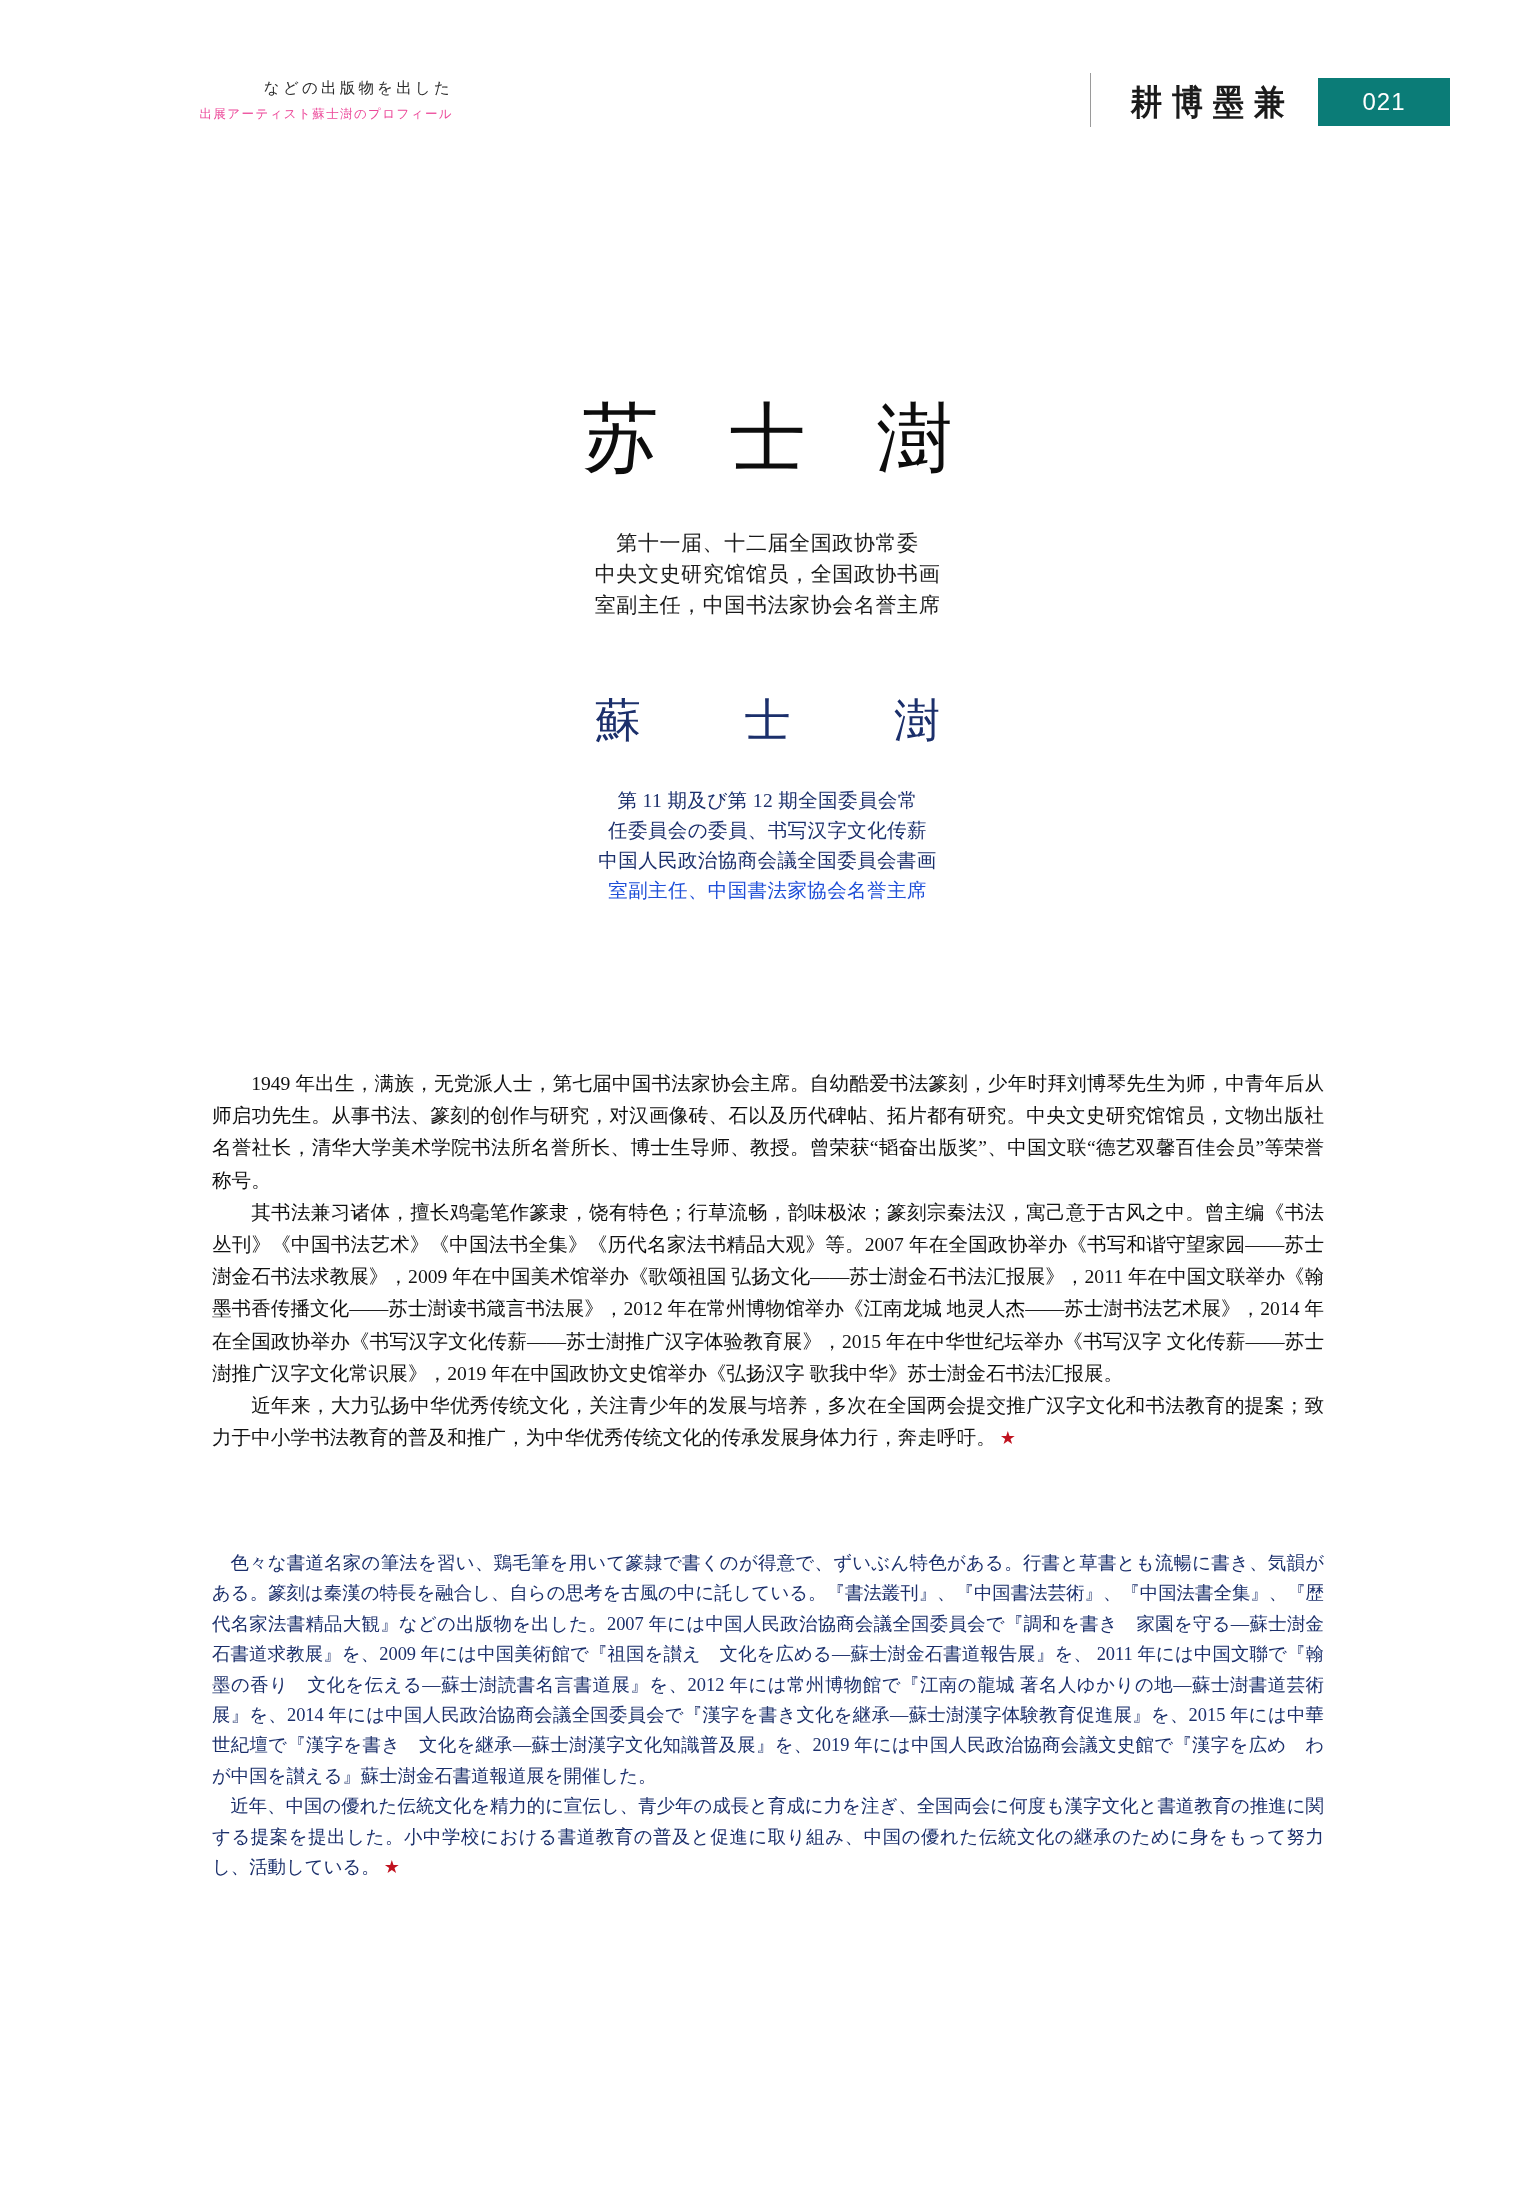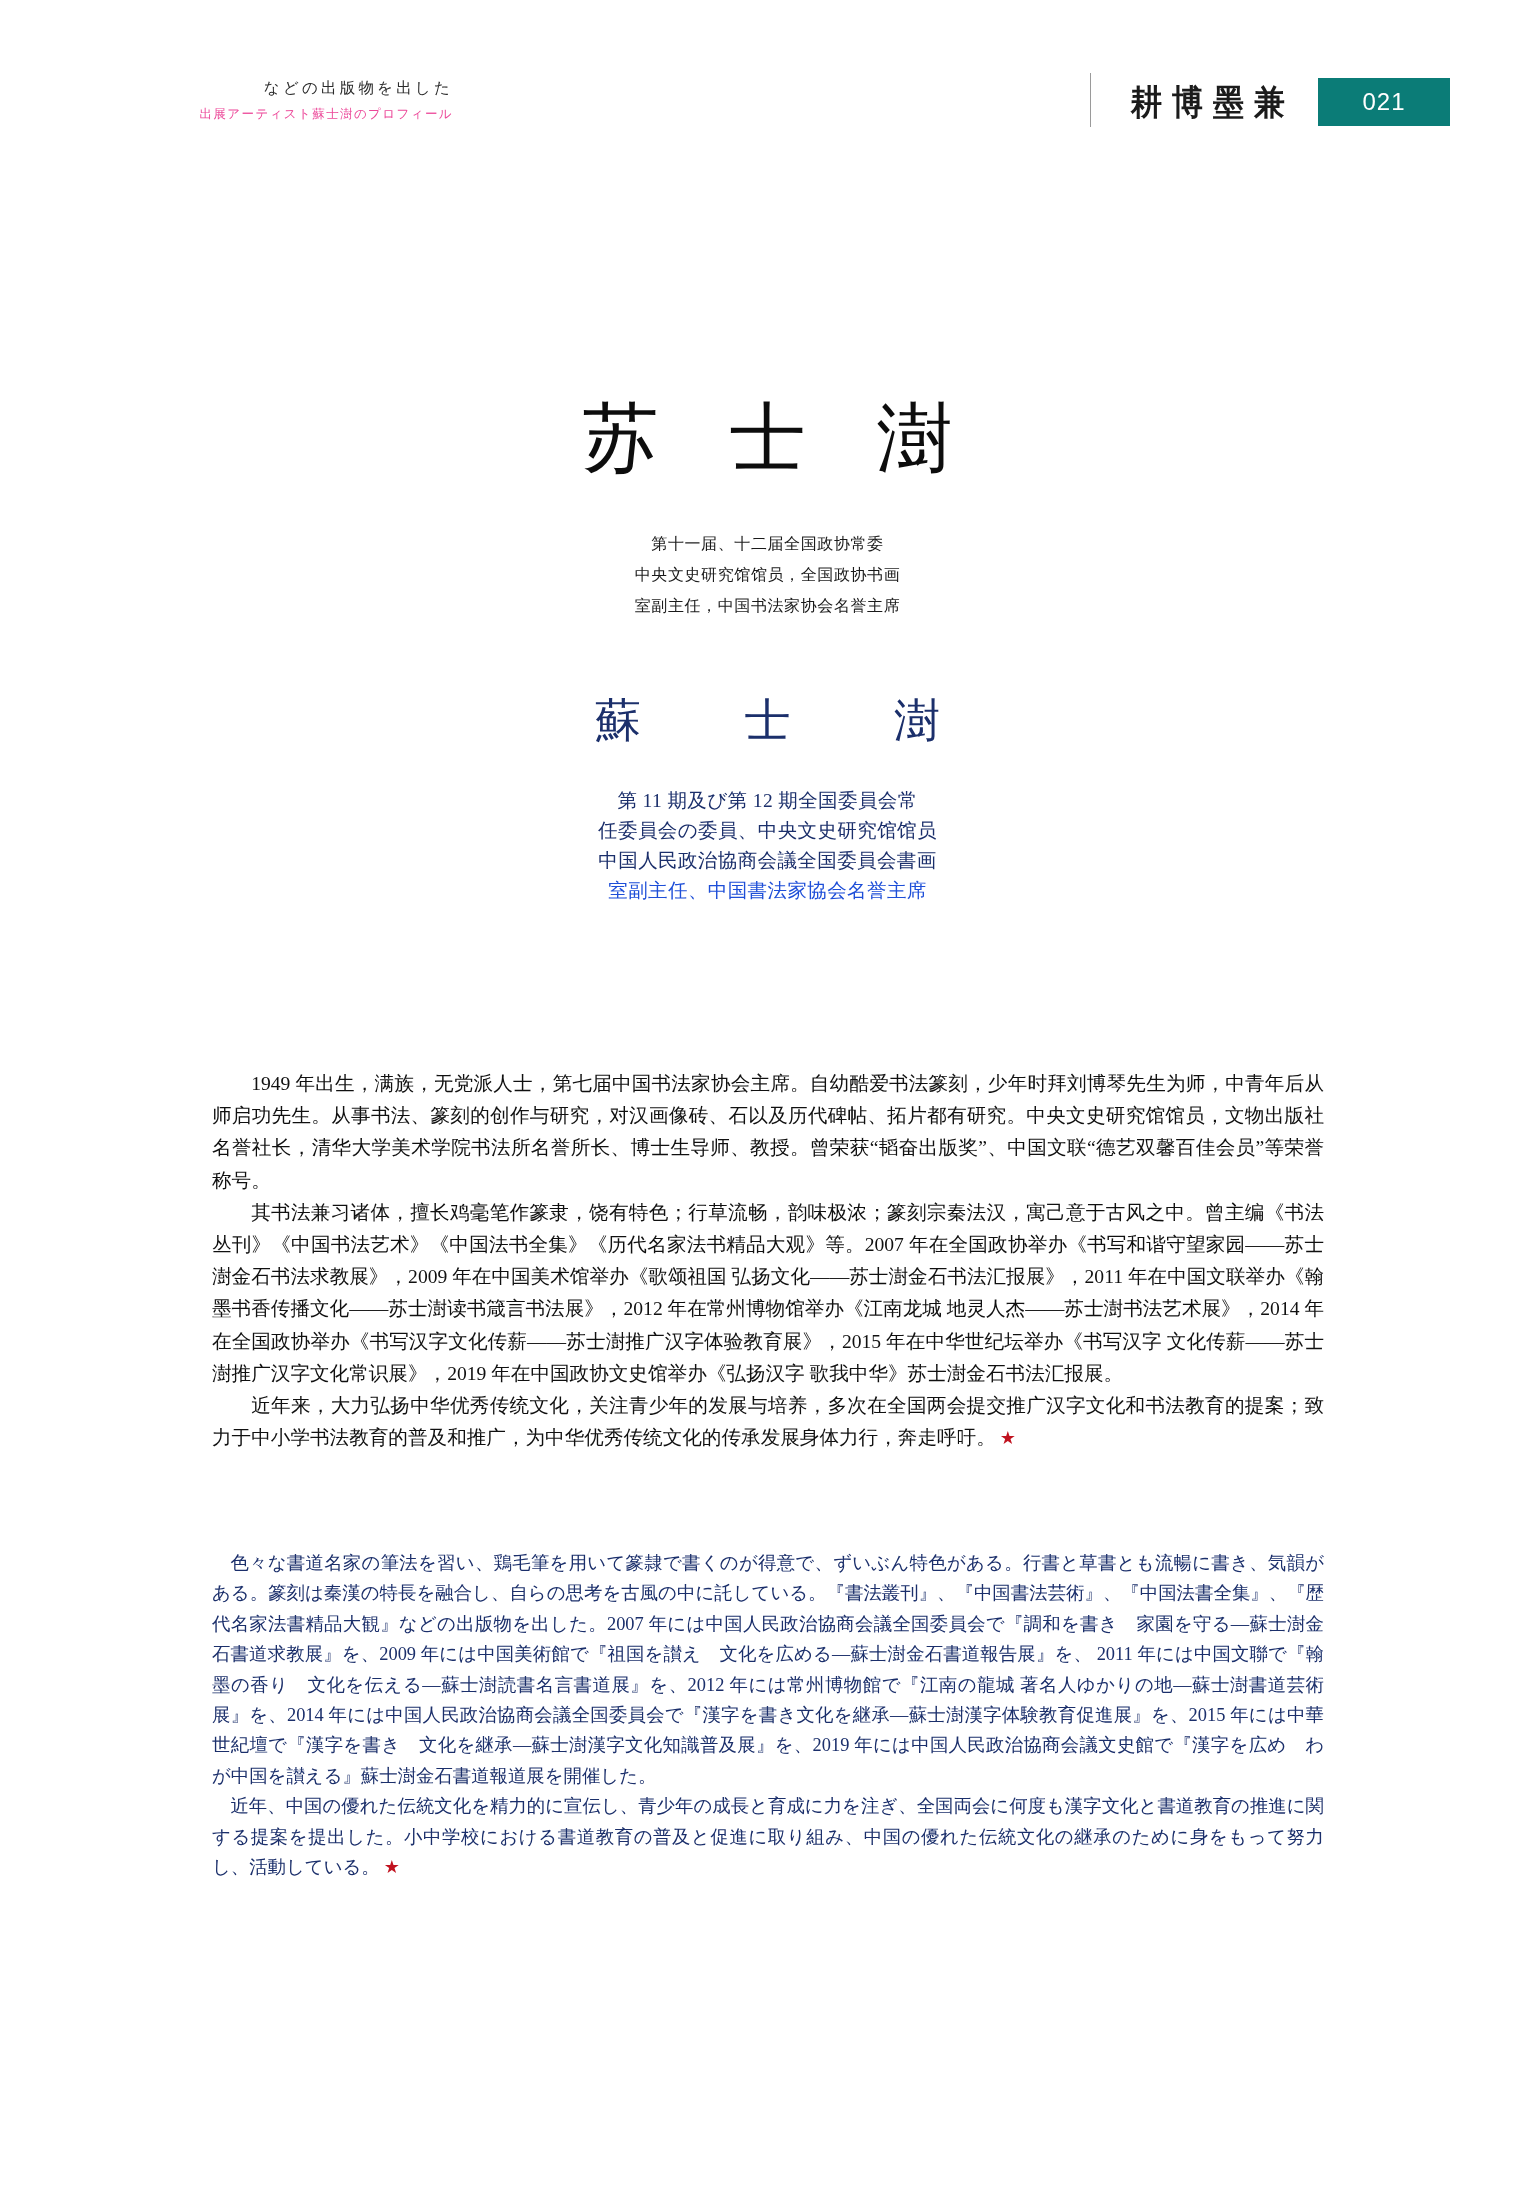--- a/index.html
+++ b/index.html
@@ -110,21 +110,21 @@
     text-indent: 26px;
     color: #0d0d0d;
     font-family: "Liberation Serif", "DejaVu Serif", serif;
   }
   .subtitle-cn {
     position: absolute;
     top: 528px;
     left: 0;
     width: 1535px;
     text-align: center;
-    font-size: 16px;
+    font-size: 21px;
     line-height: 31px;
     letter-spacing: 0.6px;
     color: #1a1a1a;
     font-family: Liberation Serif, serif;
   }
 
   .title-jp {
     position: absolute;
     top: 690px;
     left: 0;
@@ -208,21 +208,21 @@
   <div class="title-cn">苏 士 澍</div>
   <div class="subtitle-cn">
       <div>第十一届、十二届全国政协常委</div>
       <div>中央文史研究馆馆员，全国政协书画</div>
       <div>室副主任，中国书法家协会名誉主席</div>
     </div>
 
   <div class="title-jp">蘇 士 澍</div>
   <div class="subtitle-jp">
       <div style="color: rgb(27, 47, 107);">第 11 期及び第 12 期全国委員会常</div>
-      <div style="color: rgb(27, 47, 107);">任委員会の委員、中央文史研究馆馆员</div>
+      <div style="color: rgb(27, 47, 107);">任委員会の委員、书写汉字文化传薪</div>
       <div style="color: rgb(27, 47, 107);">中国人民政治協商会議全国委員会書画</div>
       <div style="color: #1d4ed8;">室副主任、中国書法家協会名誉主席</div>
     </div>
 
   <div class="body-cn">
     <p>1949 年出生，满族，无党派人士，第七届中国书法家协会主席。自幼酷爱书法篆刻，少年时拜刘博琴先生为师，中青年后从师启功先生。从事书法、篆刻的创作与研究，对汉画像砖、石以及历代碑帖、拓片都有研究。中央文史研究馆馆员，文物出版社名誉社长，清华大学美术学院书法所名誉所长、博士生导师、教授。曾荣获“韬奋出版奖”、中国文联“德艺双馨百佳会员”等荣誉称号。</p>
     <p>其书法兼习诸体，擅长鸡毫笔作篆隶，饶有特色；行草流畅，韵味极浓；篆刻宗秦法汉，寓己意于古风之中。曾主编《书法丛刊》《中国书法艺术》《中国法书全集》《历代名家法书精品大观》等。2007 年在全国政协举办《书写和谐守望家园——苏士澍金石书法求教展》，2009 年在中国美术馆举办《歌颂祖国 弘扬文化——苏士澍金石书法汇报展》，2011 年在中国文联举办《翰墨书香传播文化——苏士澍读书箴言书法展》，2012 年在常州博物馆举办《江南龙城 地灵人杰——苏士澍书法艺术展》，2014 年在全国政协举办《书写汉字文化传薪——苏士澍推广汉字体验教育展》，2015 年在中华世纪坛举办《书写汉字 文化传薪——苏士澍推广汉字文化常识展》，2019 年在中国政协文史馆举办《弘扬汉字 歌我中华》苏士澍金石书法汇报展。</p>
     <p><span>近年来，大力弘扬中华优秀传统文化，关注青少年的发展与培养，多次在全国两会提交推广汉字文化和书法教育的提案；致力于中小学书法教育的普及和推广，为中华优秀传统文化的传承发展身体力行，奔走呼吁。</span><span class="star">★</span></p>
   </div>
 

